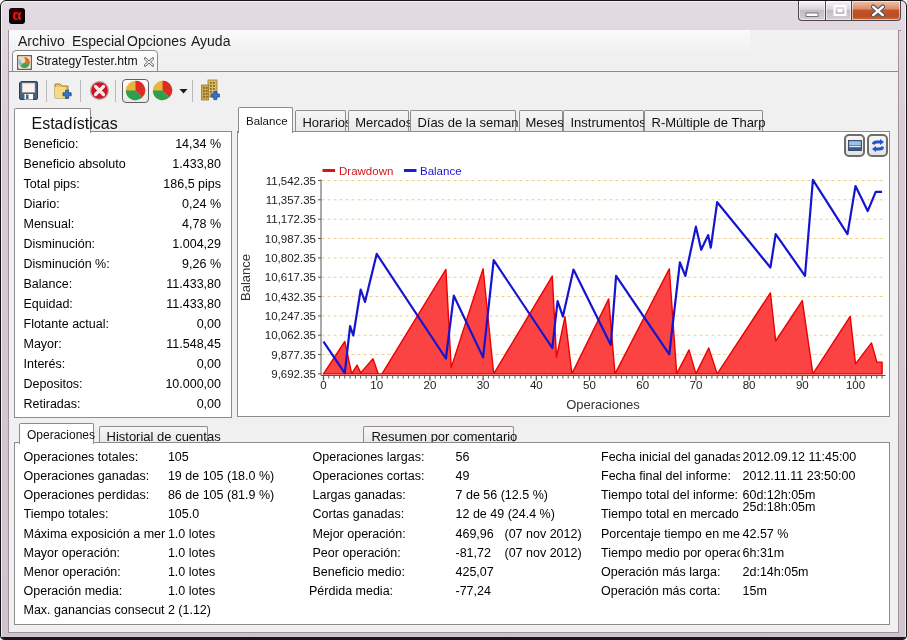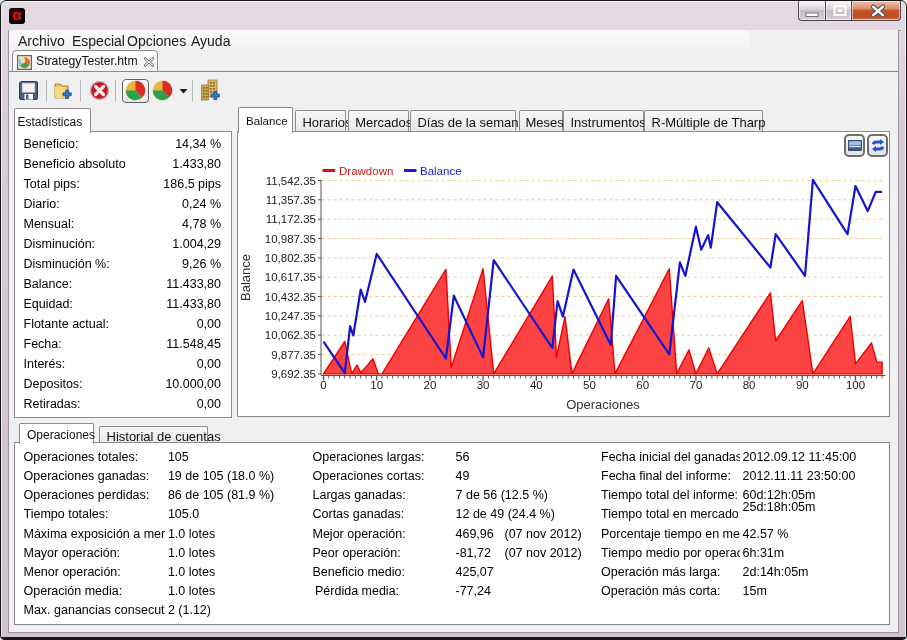--- a/index.html
+++ b/index.html
@@ -144,21 +144,21 @@
         <rect x="10" y="6" width="1.8" height="1.8"></rect>
           <rect x="13" y="6" width="1.8" height="1.8"></rect>
         <rect x="10" y="9" width="1.8" height="1.8"></rect>
           <rect x="13" y="9" width="1.8" height="1.8"></rect>
         <rect x="10" y="12" width="1.8" height="1.8"></rect>
       </g>
       <path d="M13,18.4 h2.6 v-2.6 h3 v2.6 h2.6 v3 h-2.6 v2.6 h-3 v-2.6 h-2.6 Z" fill="#3973c4" stroke="#1c4a8c" stroke-width="0.8" transform="translate(-1.8,-3.4)"></path>
     </svg>
 
     <div class="ptab" style="left:4.5px;top:77.5px;width:77px;height:25px">
-        <span style="position:absolute;left:3px;top:6px;font-size:12px">Estadísticas</span>
+        <span style="position:absolute;left:17px;top:6px;font-size:16px">Estadísticas</span>
       </div>
     <div class="panel" id="statpanel" style="left:5px;top:100.5px;width:218px;height:287px">
       <span class="srow" style="left:8.5px;top:5.5px">Beneficio:</span>
       <span class="sval" style="right:10px;top:5.5px">14,34 %</span>
       <span class="srow" style="left:8.5px;top:25.5px">Beneficio absoluto</span>
       <span class="sval" style="right:10px;top:25.5px">1.433,80</span>
       <span class="srow" style="left:8.5px;top:45.5px">Total pips:</span>
       <span class="sval" style="right:10px;top:45.5px">186,5 pips</span>
       <span class="srow" style="left:8.5px;top:65.5px">Diario:</span>
       <span class="sval" style="right:10px;top:65.5px">0,24 %</span>
@@ -167,21 +167,21 @@
       <span class="srow" style="left:8.5px;top:105.5px">Disminución:</span>
       <span class="sval" style="right:10px;top:105.5px">1.004,29</span>
       <span class="srow" style="left:8.5px;top:125.5px">Disminución %:</span>
       <span class="sval" style="right:10px;top:125.5px">9,26 %</span>
       <span class="srow" style="left:8.5px;top:145.5px">Balance:</span>
       <span class="sval" style="right:10px;top:145.5px">11.433,80</span>
       <span class="srow" style="left:8.5px;top:165.5px">Equidad:</span>
       <span class="sval" style="right:10px;top:165.5px">11.433,80</span>
       <span class="srow" style="left:8.5px;top:185.5px">Flotante actual:</span>
       <span class="sval" style="right:10px;top:185.5px">0,00</span>
-      <span class="srow" style="left:8.5px;top:205.5px">Fecha:</span>
+      <span class="srow" style="left:8.5px;top:205.5px">Mayor:</span>
       <span class="sval" style="right:10px;top:205.5px">11.548,45</span>
       <span class="srow" style="left:8.5px;top:225.5px">Interés:</span>
       <span class="sval" style="right:10px;top:225.5px">0,00</span>
       <span class="srow" style="left:8.5px;top:245.5px">Depositos:</span>
       <span class="sval" style="right:10px;top:245.5px">10.000,00</span>
       <span class="srow" style="left:8.5px;top:265.5px">Retiradas:</span>
       <span class="sval" style="right:10px;top:265.5px">0,00</span>
     </div>
 
     <div class="ptab-un" style="left:286.4px;top:80px;width:51px;height:21px">
@@ -369,20 +369,23 @@
       <rect x="1.2" y="5.8" width="11.6" height="1.4" fill="#d8e8f8"></rect>
     </svg>
     <svg class="glyph" style="left:862px;top:109px" width="14" height="13" viewBox="0 0 14 13">
       <path d="M1,5 Q1,1.5 6,1.5 L9,1.5 L9,0 L13,3 L9,6 L9,4.5 L6,4.5 Q3.8,4.5 3.8,5.8 Z" fill="#2255cc"></path>
       <path d="M13,8 Q13,11.5 8,11.5 L5,11.5 L5,13 L1,10 L5,7 L5,8.5 L8,8.5 Q10.2,8.5 10.2,7.2 Z" fill="#2255cc"></path>
     </svg>
 
     <div class="ptab-un" style="left:89.5px;top:395.5px;width:109px;height:17px">
         <span style="position:absolute;left:7px;top:2px">Historial de cuentas</span>
       </div>
+    <div class="ptab-un" style="left:354.4px;top:395.5px;width:150.8px;height:17px">
+        <span style="position:absolute;left:7px;top:2px">Resumen por comentario</span>
+      </div>
     <div class="ptab" style="left:10px;top:393px;width:75px;height:20.5px">
         <span style="position:absolute;left:7px;top:4px;font-size:12px">Operaciones</span>
       </div>
     <div class="panel" id="botpanel" style="left:5px;top:411.5px;width:875.5px;height:183.5px">
       <span class="srow clip" style="left:8.5px;top:7.5px;width:141px">Operaciones totales:</span>
       <span class="srow" style="left:152.9px;top:7.5px">105</span>
       <span class="srow clip" style="left:8.5px;top:26.6px;width:141px">Operaciones ganadas:</span>
       <span class="srow" style="left:152.9px;top:26.6px">19 de 105 (18.0 %)</span>
       <span class="srow clip" style="left:8.5px;top:45.8px;width:141px">Operaciones perdidas:</span>
       <span class="srow" style="left:152.9px;top:45.8px">86 de 105 (81.9 %)</span>
@@ -405,21 +408,21 @@
       <span class="srow clip" style="left:297.5px;top:45.8px;width:140px">Largas ganadas:</span>
       <span class="srow" style="left:440.5px;top:45.8px">7 de 56 (12.5 %)</span>
       <span class="srow clip" style="left:297.5px;top:64.9px;width:140px">Cortas ganadas:</span>
       <span class="srow" style="left:440.5px;top:64.9px">12 de 49 (24.4 %)</span>
       <span class="srow clip" style="left:297.5px;top:84.1px;width:140px">Mejor operación:</span>
       <span class="srow" style="left:440.5px;top:84.1px">469,96</span>
       <span class="srow clip" style="left:297.5px;top:103.2px;width:140px">Peor operación:</span>
       <span class="srow" style="left:440.5px;top:103.2px">-81,72</span>
       <span class="srow clip" style="left:297.5px;top:122.4px;width:140px">Beneficio medio:</span>
       <span class="srow" style="left:440.5px;top:122.4px">425,07</span>
-      <span class="srow clip" style="left:300px;top:141.5px;width:140px">Pérdida media:</span>
+      <span class="srow clip" style="left:294px;top:141.5px;width:140px">Pérdida media:</span>
       <span class="srow" style="left:440.5px;top:141.5px">-77,24</span>
       <span class="srow" style="left:489.5px;top:84.1px">(07 nov 2012)</span>
       <span class="srow" style="left:489.5px;top:103.2px">(07 nov 2012)</span>
       <span class="srow clip" style="left:586.0px;top:7.5px;width:139px">Fecha inicial del ganadas:</span>
       <span class="srow" style="left:727.5px;top:7.5px">2012.09.12 11:45:00</span>
       <span class="srow clip" style="left:586.0px;top:26.6px;width:139px">Fecha final del informe:</span>
       <span class="srow" style="left:727.5px;top:26.6px">2012.11.11 23:50:00</span>
       <span class="srow clip" style="left:586.0px;top:45.8px;width:139px">Tiempo total del informe:</span>
       <span class="srow" style="left:727.5px;top:45.8px">60d:12h:05m</span>
       <span class="srow clip" style="left:586.0px;top:64.9px;width:139px">Tiempo total en mercado:</span>

